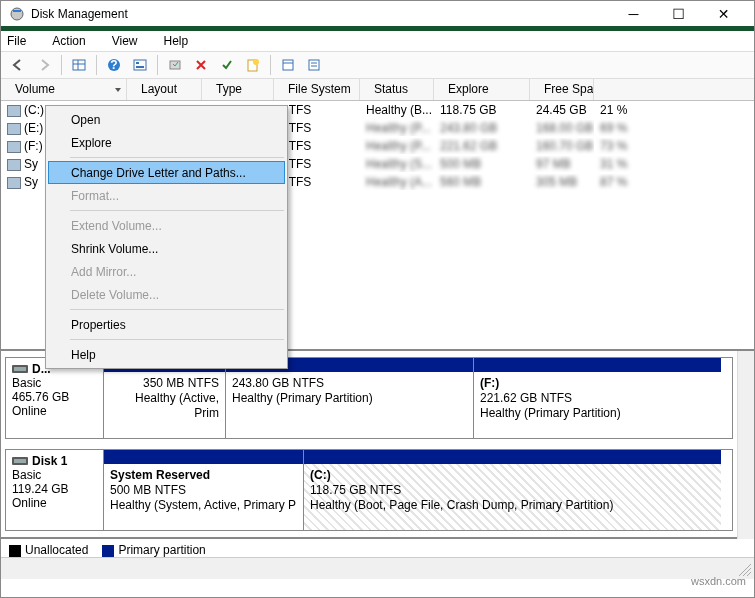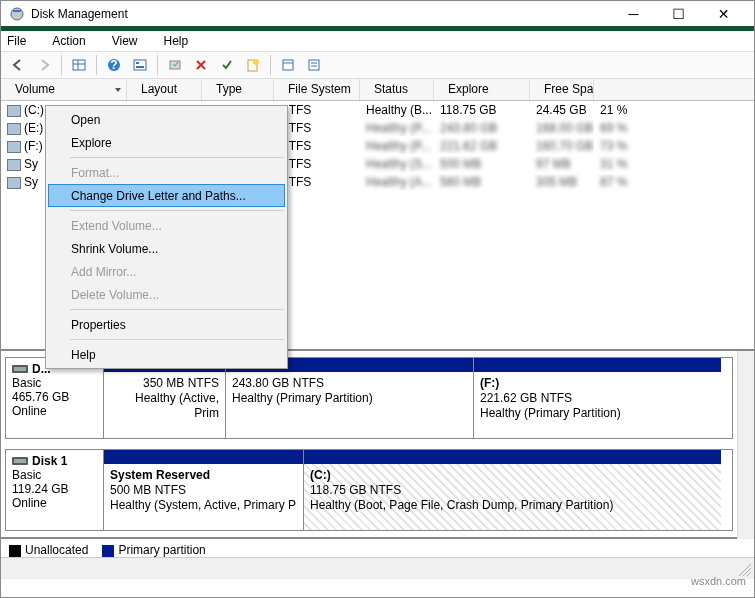--- a/index.html
+++ b/index.html
@@ -276,22 +276,22 @@
 <div class="statusbar"></div>
 <svg class="grip" width="14" height="14">
     <path d="M13 1 L1 13 M13 5 L5 13 M13 9 L9 13" stroke="#aaa"></path>
   </svg>
 <div class="footer">wsxdn.com</div>
 
 <div class="contextmenu" id="ctx">
     <div class="mi">Open</div>
     <div class="mi">Explore</div>
     <div class="msep"></div>
+    <div class="mi hl">Change Drive Letter and Paths...</div>
     <div class="mi disabled">Format...</div>
-    <div class="mi hl">Change Drive Letter and Paths...</div>
     <div class="msep"></div>
     <div class="mi disabled">Extend Volume...</div>
     <div class="mi">Shrink Volume...</div>
     <div class="mi disabled">Add Mirror...</div>
     <div class="mi disabled">Delete Volume...</div>
     <div class="msep"></div>
     <div class="mi">Properties</div>
     <div class="msep"></div>
     <div class="mi">Help</div>
   </div>

